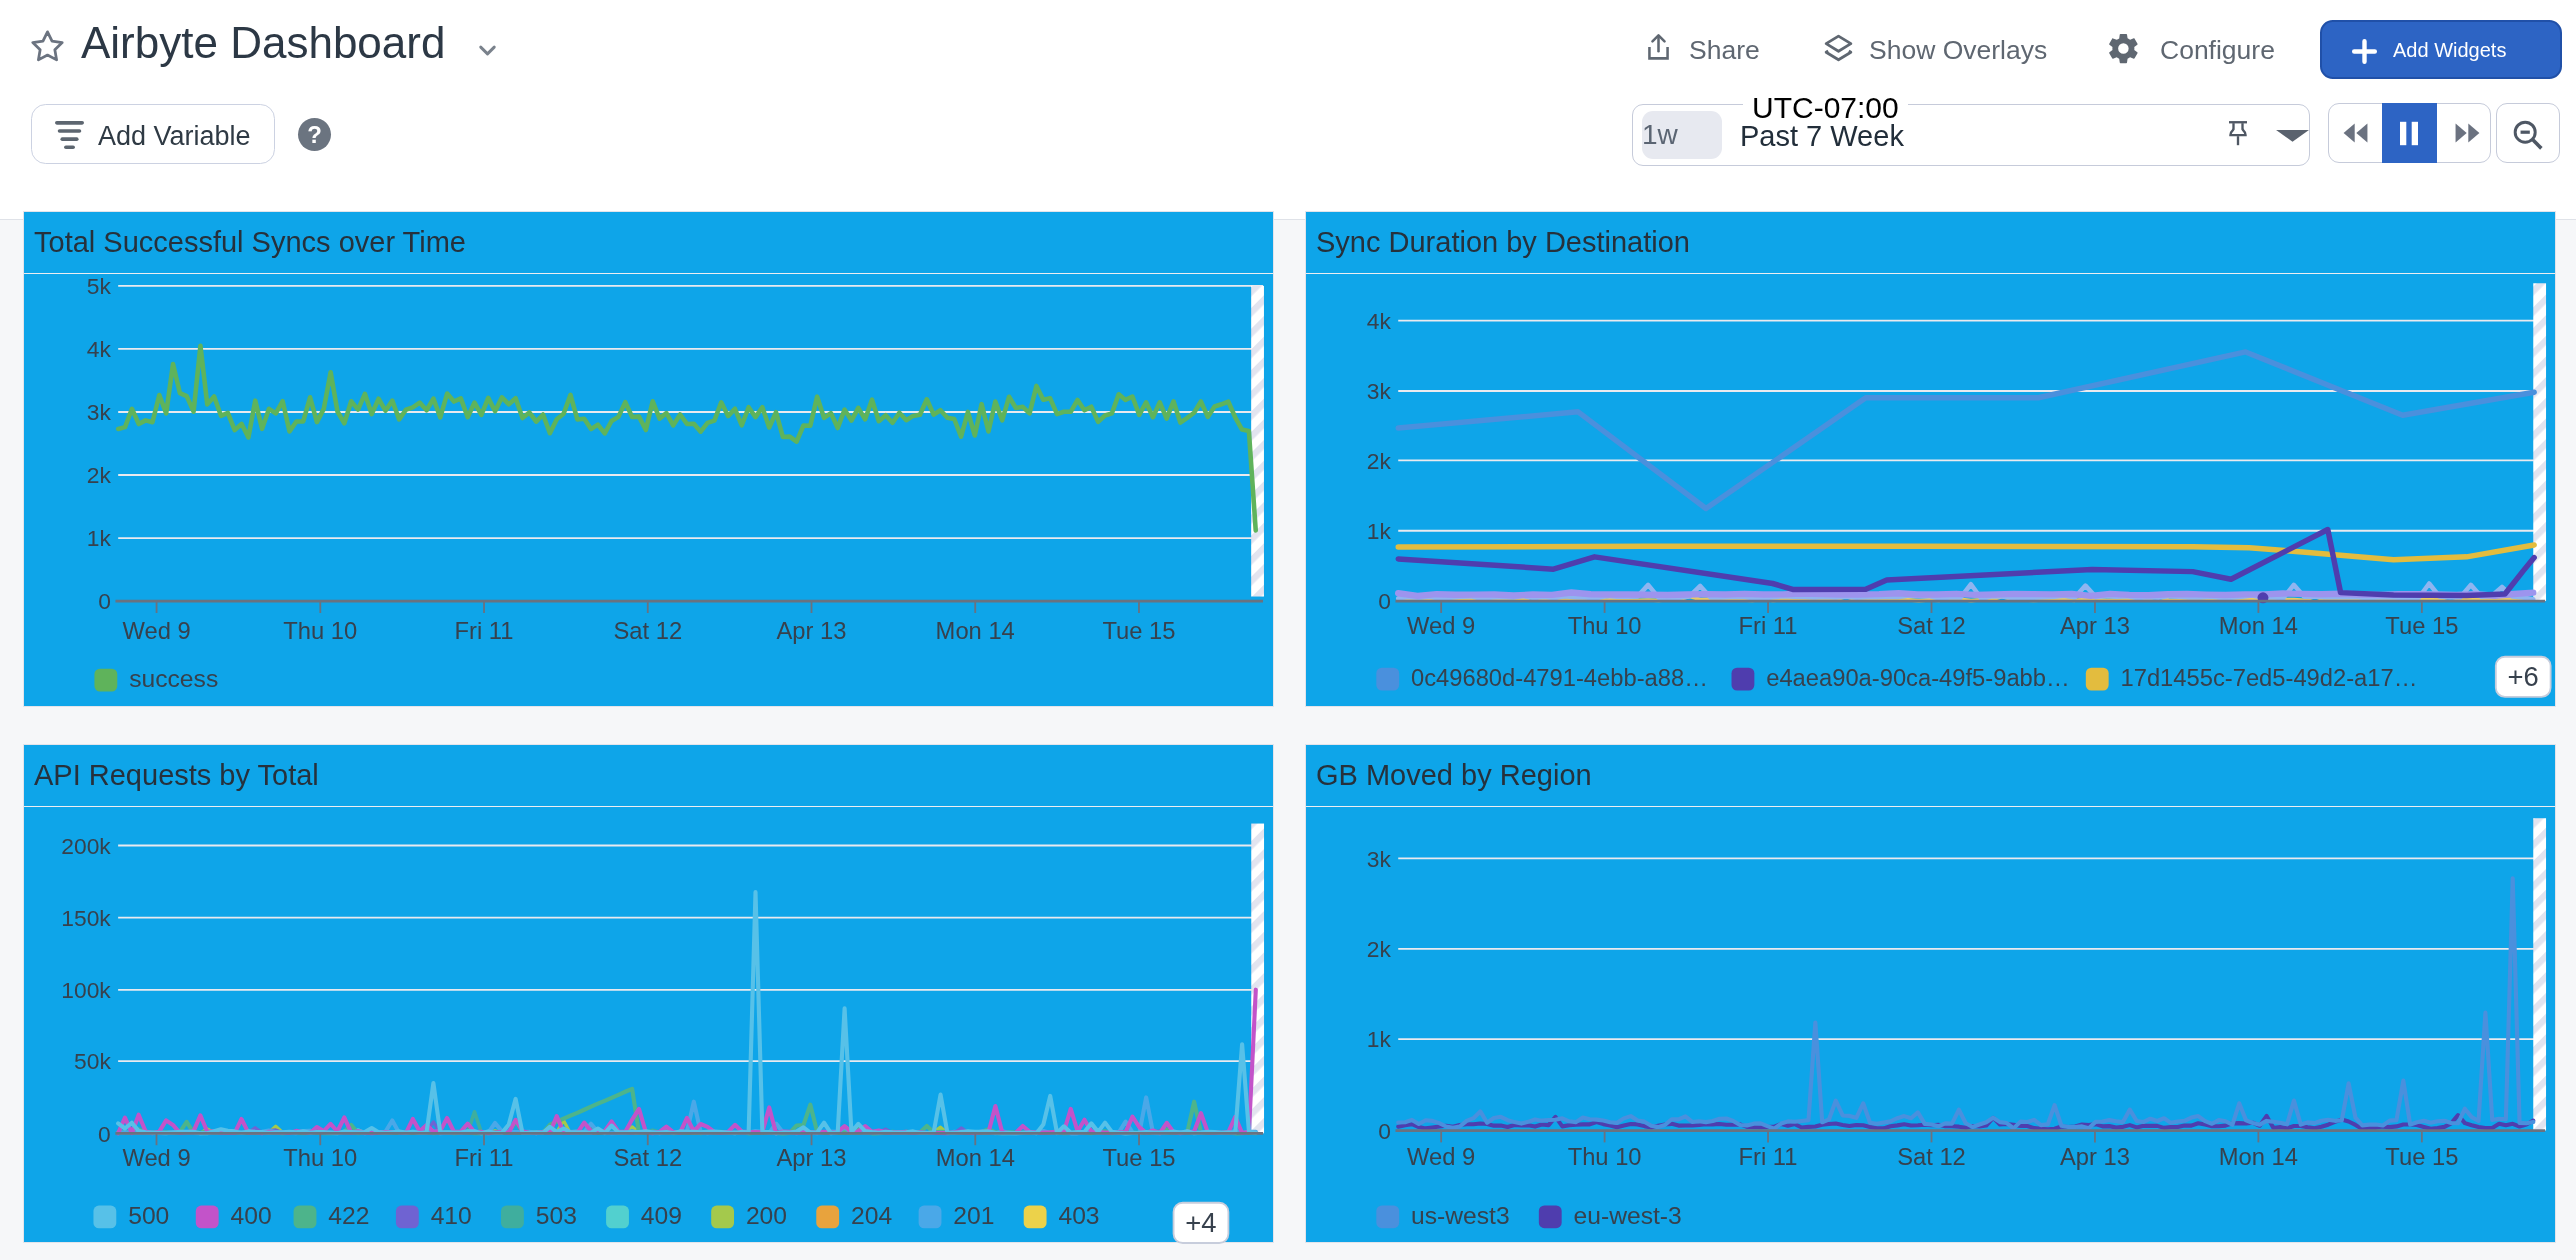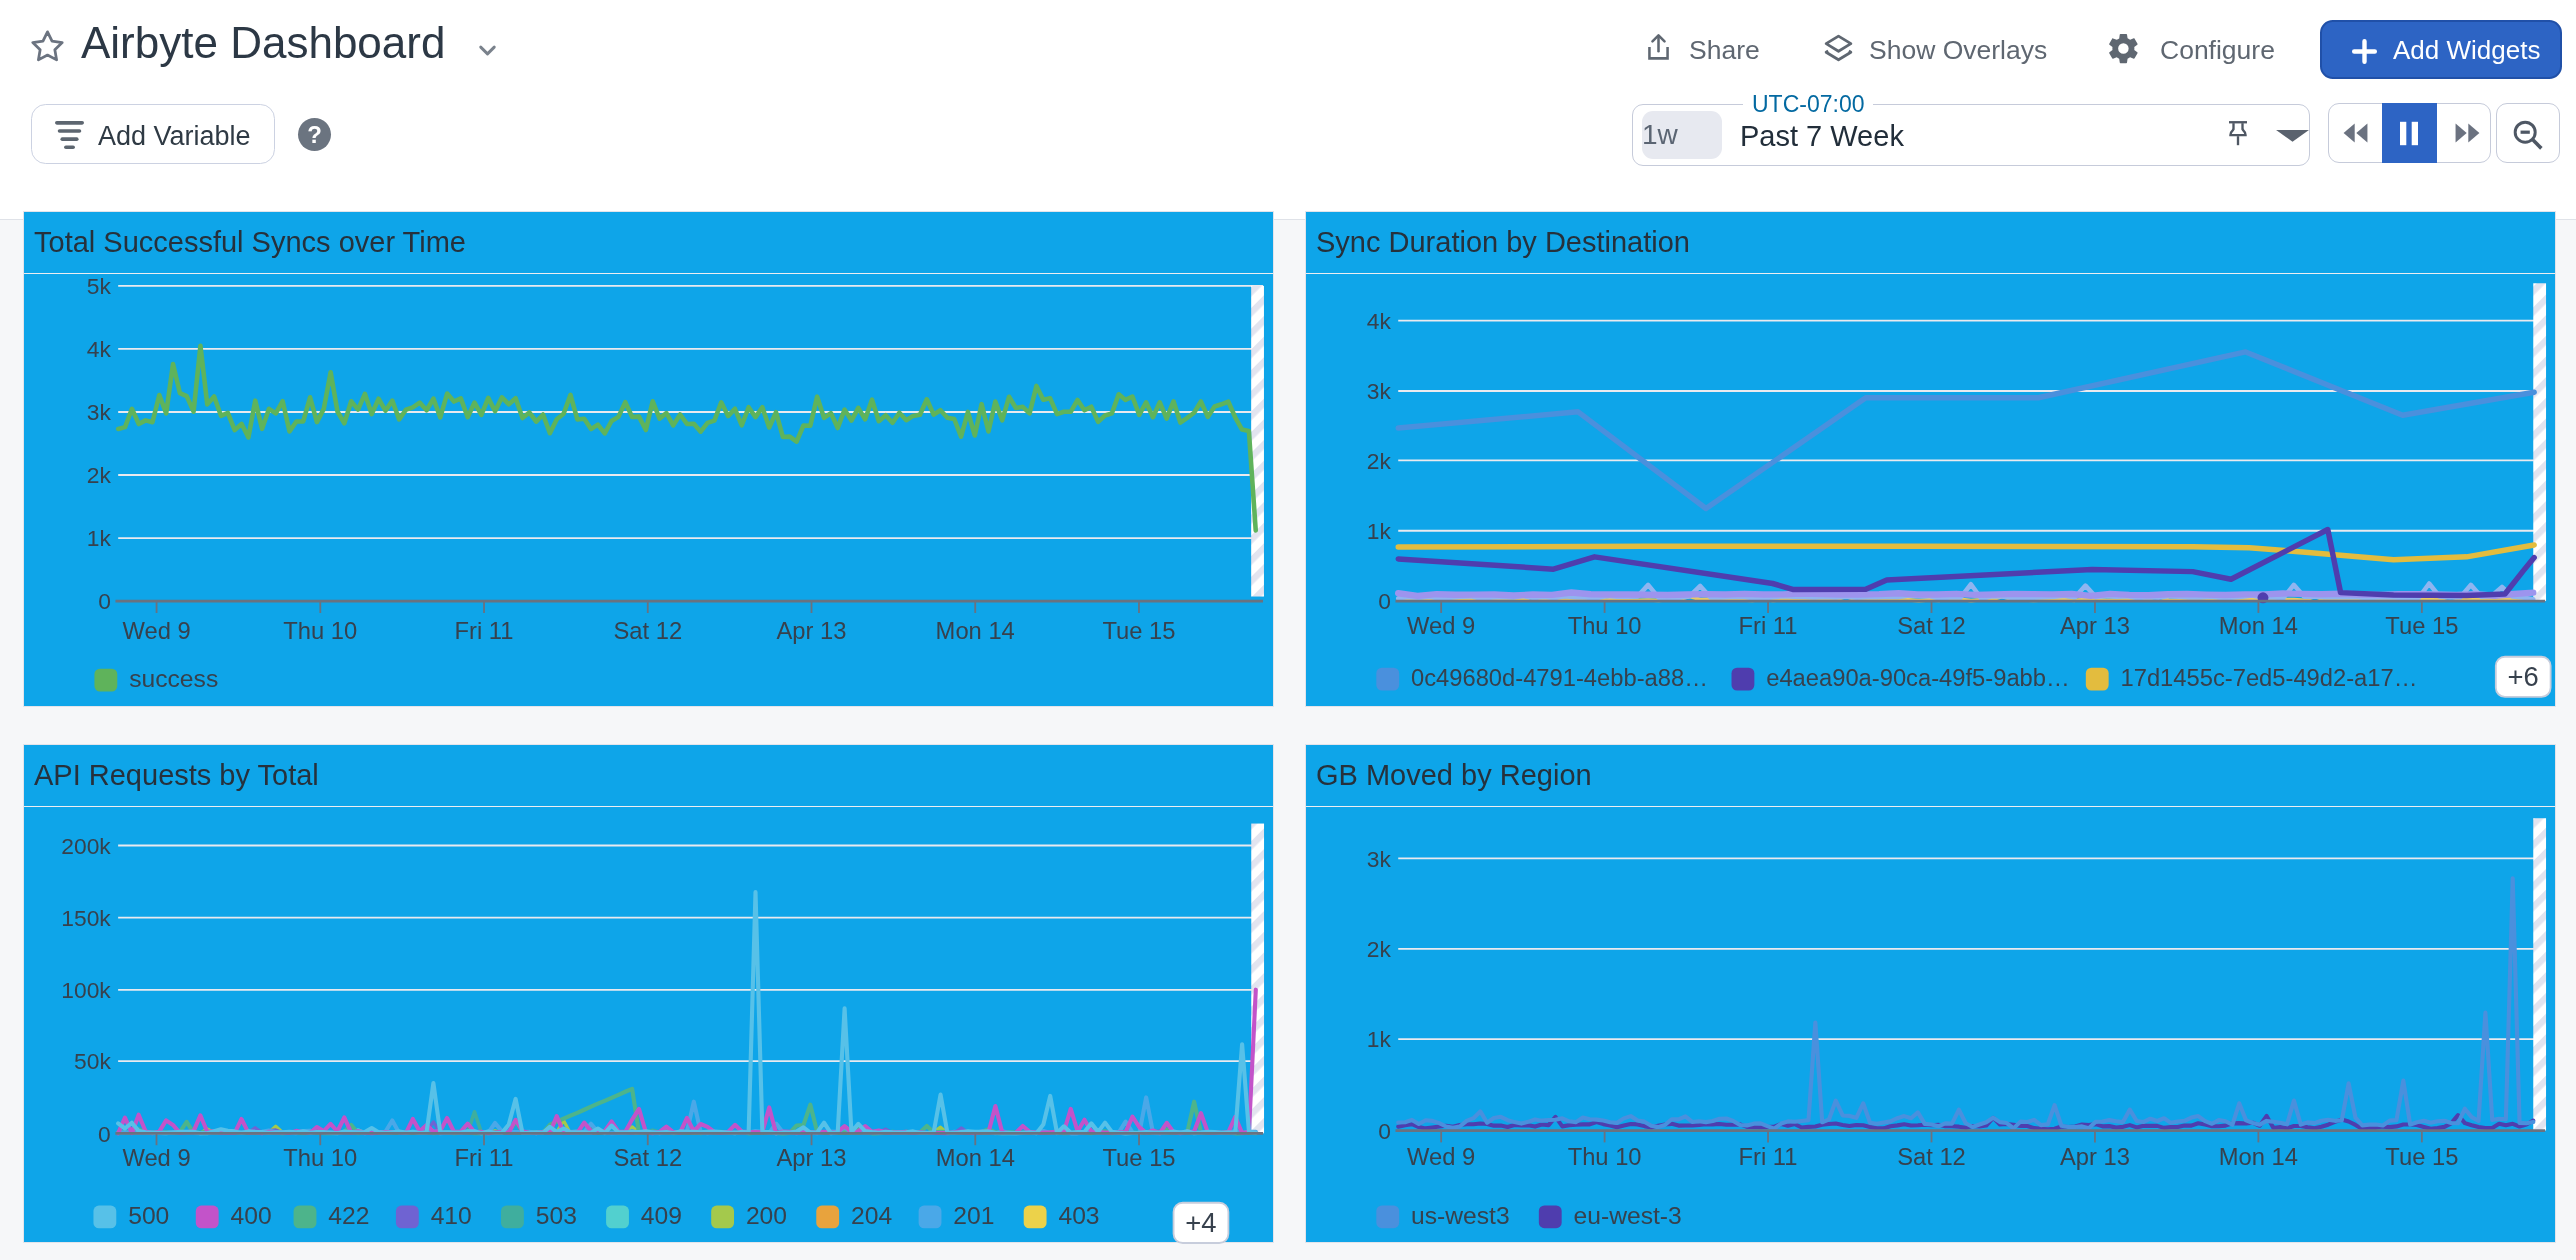--- a/index.html
+++ b/index.html
@@ -43,24 +43,24 @@
     </svg>
 <div style="position:absolute;left:1869px;top:35px;font-size:26.5px;color:#5f6771">Show Overlays</div>
 <svg width="35" height="35" viewBox="0 0 24 24" style="position:absolute;left:2106px;top:31px">
       <path fill="#5f6771" d="M19.4 13c.04-.33.06-.66.06-1s-.02-.67-.07-1l2.1-1.65c.19-.15.24-.42.12-.64l-2-3.46c-.12-.22-.38-.3-.6-.22l-2.49 1a7.3 7.3 0 0 0-1.73-1l-.38-2.65A.49.49 0 0 0 13.92 2h-4c-.25 0-.45.18-.49.42L9.05 5.07c-.62.26-1.2.6-1.73 1l-2.49-1c-.22-.08-.48 0-.6.22l-2 3.46c-.12.22-.07.49.12.64L4.45 11c-.05.33-.07.66-.07 1s.02.67.07 1l-2.1 1.65c-.19.15-.24.42-.12.64l2 3.46c.12.22.38.3.6.22l2.49-1c.53.4 1.11.74 1.73 1l.38 2.65c.04.24.24.42.49.42h4c.25 0 .45-.18.49-.42l.38-2.65c.62-.26 1.2-.6 1.73-1l2.49 1c.22.08.48 0 .6-.22l2-3.46c.12-.22.07-.49-.12-.64zm-7.48 2.6a3.6 3.6 0 1 1 0-7.2 3.6 3.6 0 0 1 0 7.2z"></path>
     </svg>
 <div style="position:absolute;left:2160px;top:35px;font-size:26.5px;color:#5f6771">Configure</div>
 <div style="position:absolute;left:2320px;top:20px;width:242px;height:59px;background:#2d64c4;border:2.7px solid #2050a8;border-radius:12.8px">
 <svg width="31" height="31" viewBox="0 0 24 24" style="position:absolute;left:27px;top:13.7px">
         <path d="M12 4v16M4 12h16" stroke="#fff" stroke-width="3.4" stroke-linecap="round"></path>
       </svg>
-<div style="position:absolute;left:71px;top:0;height:55px;line-height:57px;font-size:26px;color:#fff;white-space:nowrap">Add Widgets</div>
+<div style="position:absolute;left:71px;top:0;height:55px;line-height:57px;font-size:20px;color:#fff;white-space:nowrap">Add Widgets</div>
 </div>
 <div style="position:absolute;left:1632px;top:104px;width:678px;height:62px;border:1.8px solid #c6cbda;border-radius:11px;background:#fff"></div>
-<div style="position:absolute;left:1743px;top:91px;background:#fff;padding:0 9px;font-size:23px;color:#0369a1">UTC-07:00</div>
+<div style="position:absolute;left:1743px;top:91px;background:#fff;padding:0 9px;font-size:30px;color:#000000">UTC-07:00</div>
 <div style="position:absolute;left:1642px;top:111px;width:80px;height:48px;background:#e7e9f0;border-radius:11px;font-size:28px;color:#5b6573;text-align:left;line-height:48px">1w</div>
 <div style="position:absolute;left:1740px;top:120px;font-size:29px;color:#222e3a">Past 7 Week</div>
 <svg width="22" height="27" viewBox="0 0 24 30" style="position:absolute;left:2227px;top:120px">
       <g fill="none" stroke="#4f5763" stroke-width="2.6">
         <line x1="2" y1="2.5" x2="22" y2="2.5"></line>
         <line x1="7" y1="3.5" x2="7" y2="11"></line>
         <line x1="17" y1="3.5" x2="17" y2="11"></line>
         <path d="M7 10.5 C5 12.5 3.6 14.5 3.6 16.8 L20.4 16.8 C20.4 14.5 19 12.5 17 10.5"></path>
         <line x1="12" y1="18" x2="12" y2="28"></line>
       </g>

